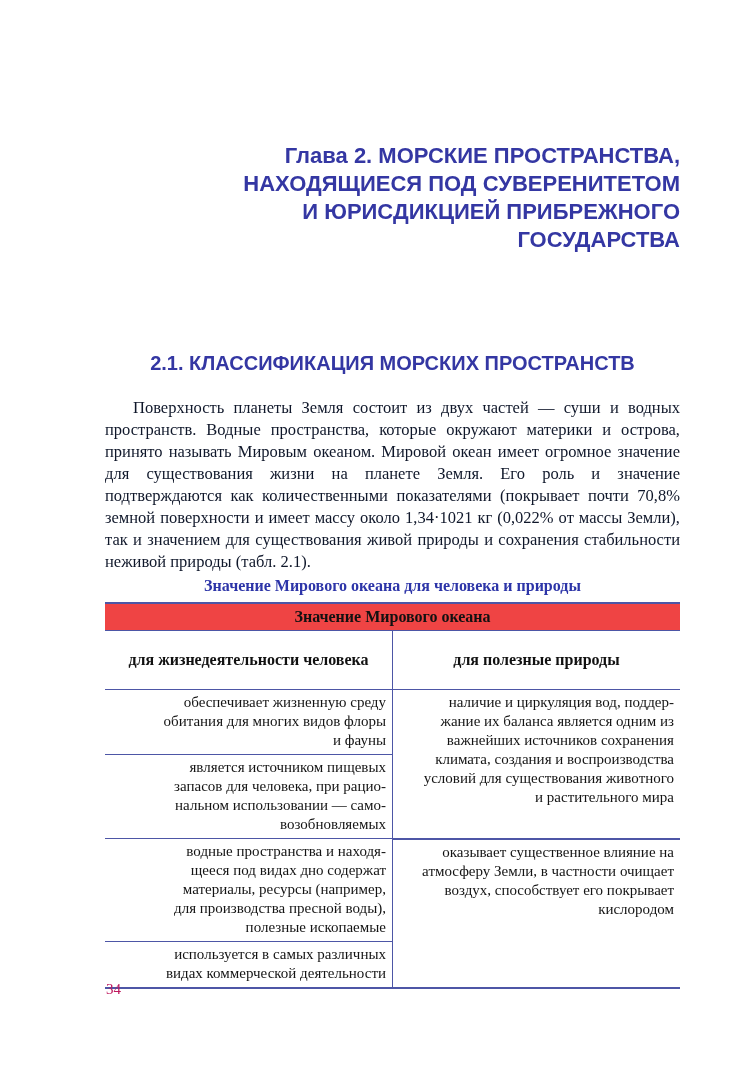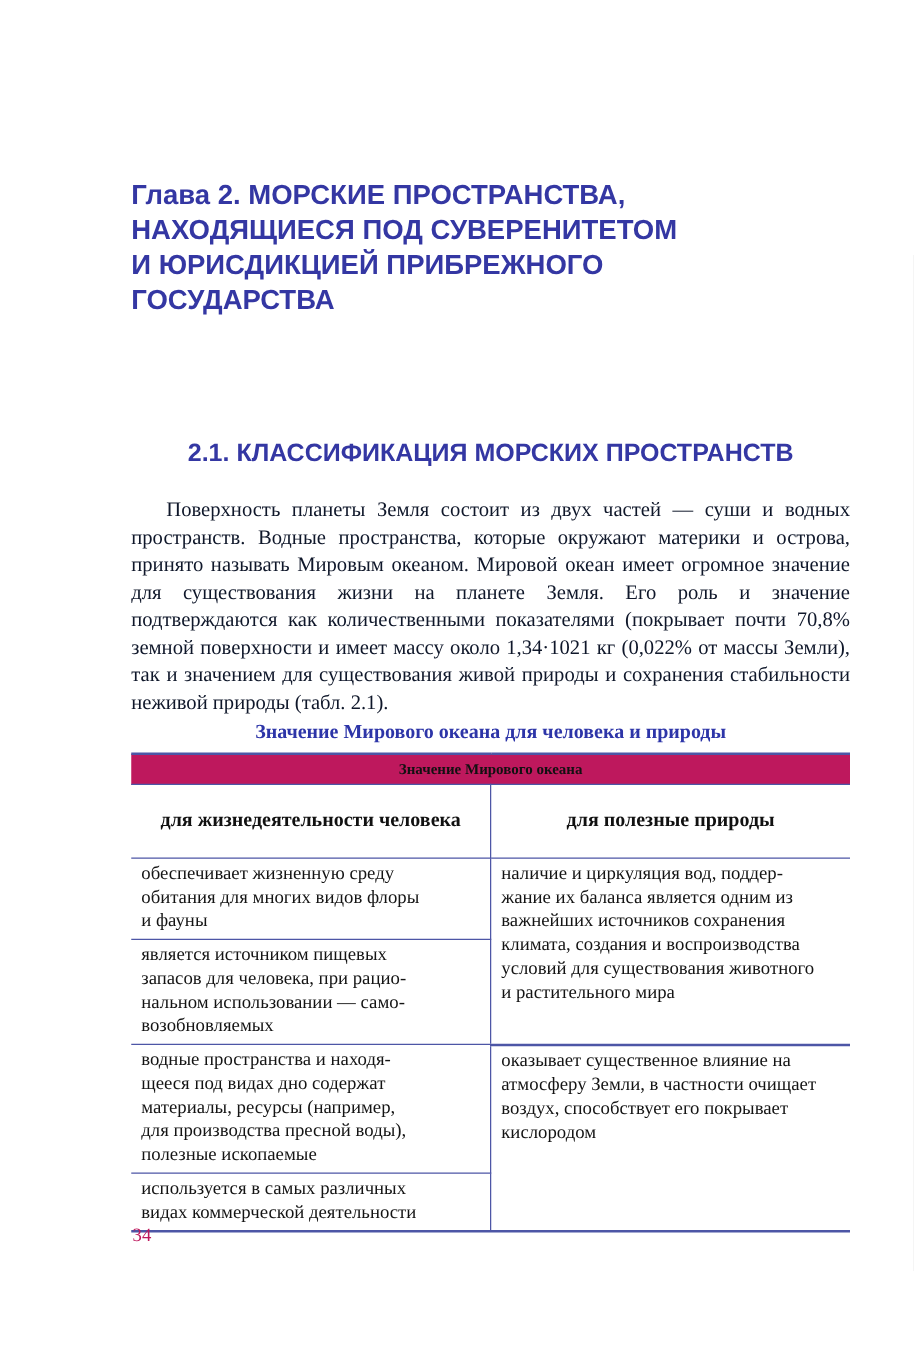--- a/index.html
+++ b/index.html
@@ -22,21 +22,21 @@
     top: 0;
     width: 575px;
   }
   .chapter-title {
     margin: 0;
     padding-top: 142px;
     font-family: "Liberation Sans", sans-serif;
     font-size: 22px;
     line-height: 28px;
     font-weight: bold;
-    text-align: left;
+    text-align: right;
     color: #3437a3;
     white-space: pre-line;
   }
   .section-heading {
     margin: 0;
     margin-top: 96px;
     font-family: "Liberation Sans", sans-serif;
     font-size: 20px;
     line-height: 26px;
     font-weight: bold;
@@ -72,24 +72,24 @@
   table.ocean-table {
     margin-top: 6px;
     width: 100%;
     border-collapse: collapse;
     table-layout: fixed;
   }
   .ocean-table th, .ocean-table td {
     font-family: "Liberation Serif", serif;
   }
   .ocean-table .span-header {
-    background: #be185d;
+    background: #ef4444;
     border-top: 2px solid #4d56a6;
     border-bottom: 1.5px solid #4d56a6;
-    font-size: 12px;
+    font-size: 16px;
     font-weight: bold;
     padding: 4px 6px;
     color: #111;
   }
   .ocean-table .col-header {
     border-bottom: 1.5px solid #4d56a6;
     font-size: 16px;
     font-weight: bold;
     text-align: center;
     padding: 20px 6px;
@@ -98,20 +98,21 @@
   .ocean-table .col-left { width: 43%; }
   .ocean-table .divider { border-right: 1px solid #4d56a6; }
   .ocean-table td {
     font-size: 15px;
     line-height: 19px;
     vertical-align: top;
     padding: 3px 6px 4px 8px;
     white-space: pre-line;
     color: #141414;
     border-bottom: 1px solid #4d56a6;
+    text-align: right;
   }
   .ocean-table tr.last-row td { border-bottom: 2px solid #4d56a6; }
   .ocean-table td.rowspan-cell { border-bottom: 2px solid #4d56a6; }
   .page-number {
     position: absolute;
     left: 106px;
     top: 981px;
     font-size: 15px;
     color: #be185d;
   }

